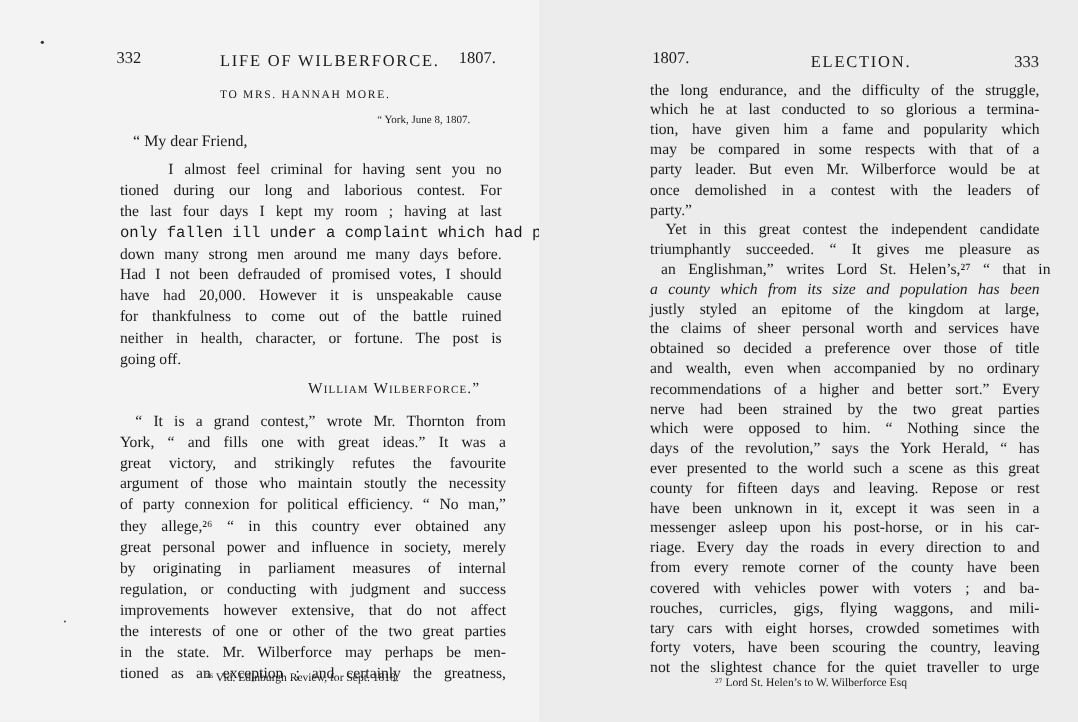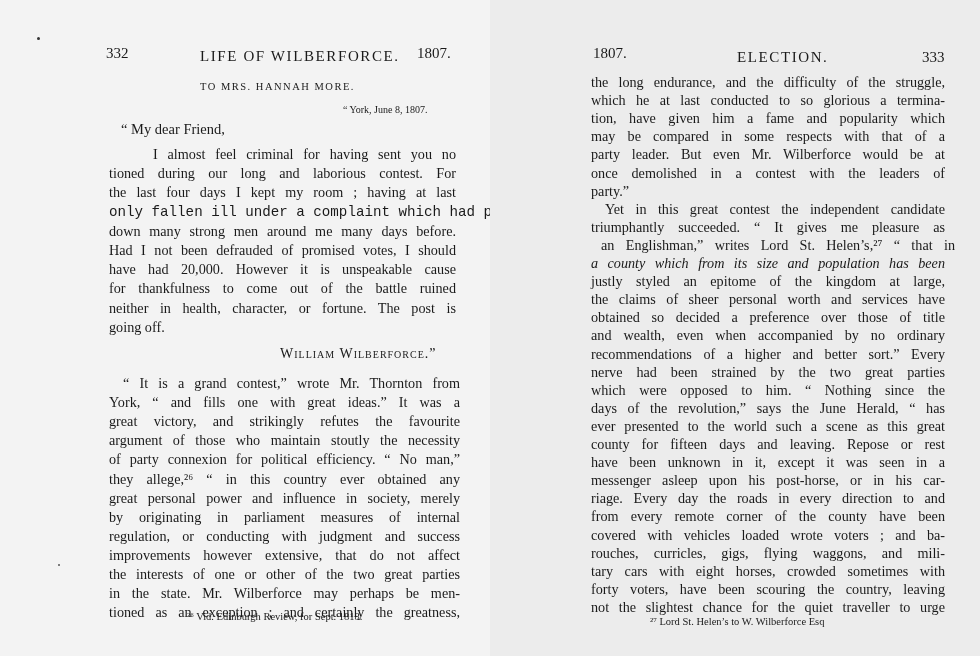--- a/index.html
+++ b/index.html
@@ -107,28 +107,28 @@
       <div class="line" style="left: 101px; width: 354px; top: 217.8px;">triumphantly succeeded.  “ It gives me pleasure as</div>
       <div class="line" style="left: 111px; width: 354px; top: 235.9px;">an Englishman,” writes Lord St. Helen’s,²⁷ “ that in</div>
       <div class="line" style="left: 101px; width: 354px; top: 254px; font-style: italic;">a county which from its size and population has been</div>
       <div class="line" style="left: 101px; width: 354px; top: 272.1px;">justly styled an epitome of the kingdom at large,</div>
       <div class="line" style="left: 101px; width: 354px; top: 290.2px;">the claims of sheer personal worth and services have</div>
       <div class="line" style="left: 101px; width: 354px; top: 308.3px;">obtained so decided a preference over those of title</div>
       <div class="line" style="left: 101px; width: 354px; top: 326.4px;">and wealth, even when accompanied by no ordinary</div>
       <div class="line" style="left: 101px; width: 354px; top: 344.5px;">recommendations of a higher and better sort.”  Every</div>
       <div class="line" style="left: 101px; width: 354px; top: 362.6px;">nerve had been strained by the two great parties</div>
       <div class="line" style="left: 101px; width: 354px; top: 380.7px;">which were opposed to him.  “ Nothing since the</div>
-      <div class="line" style="left: 101px; width: 354px; top: 398.8px;">days of the revolution,” says the June Herald, “ has</div>
+      <div class="line" style="left: 101px; width: 354px; top: 398.8px;">days of the revolution,” says the York Herald, “ has</div>
       <div class="line" style="left: 101px; width: 354px; top: 416.9px;">ever presented to the world such a scene as this great</div>
       <div class="line" style="left: 101px; width: 354px; top: 435px;">county for fifteen days and leaving.  Repose or rest</div>
       <div class="line" style="left: 101px; width: 354px; top: 453.1px;">have been unknown in it, except it was seen in a</div>
       <div class="line" style="left: 101px; width: 354px; top: 471.2px;">messenger asleep upon his post-horse, or in his car-</div>
       <div class="line" style="left: 101px; width: 354px; top: 489.3px;">riage.  Every day the roads in every direction to and</div>
       <div class="line" style="left: 101px; width: 354px; top: 507.4px;">from every remote corner of the county have been</div>
-      <div class="line" style="left: 101px; width: 354px; top: 525.5px;">covered with vehicles loaded wrote voters ; and ba-</div>
+      <div class="line" style="left: 101px; width: 354px; top: 525.5px;">covered with vehicles power with voters ; and ba-</div>
       <div class="line" style="left: 101px; width: 354px; top: 543.6px;">rouches, curricles, gigs, flying waggons, and mili-</div>
       <div class="line" style="left: 101px; width: 354px; top: 561.7px;">tary cars with eight horses, crowded sometimes with</div>
       <div class="line" style="left: 101px; width: 354px; top: 579.8px;">forty voters, have been scouring the country, leaving</div>
       <div class="line" style="left: 101px; width: 354px; top: 597.9px;">not the slightest chance for the quiet traveller to urge</div>
     </div>
 
   <div class="abs footnote" style="left:160px;top:616px;">²⁷ Lord St. Helen’s to W. Wilberforce Esq</div>
 </div>
 
 </body></html>

